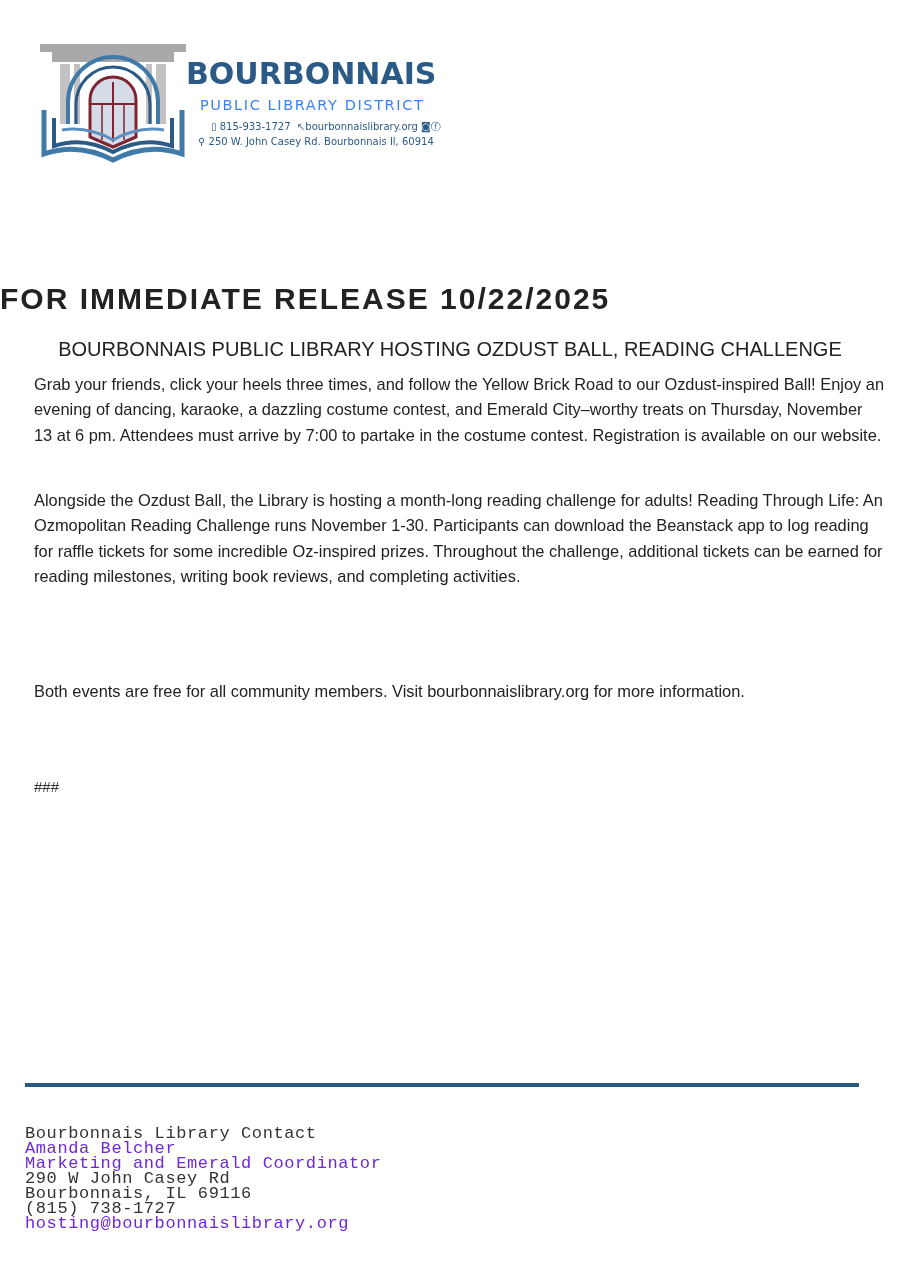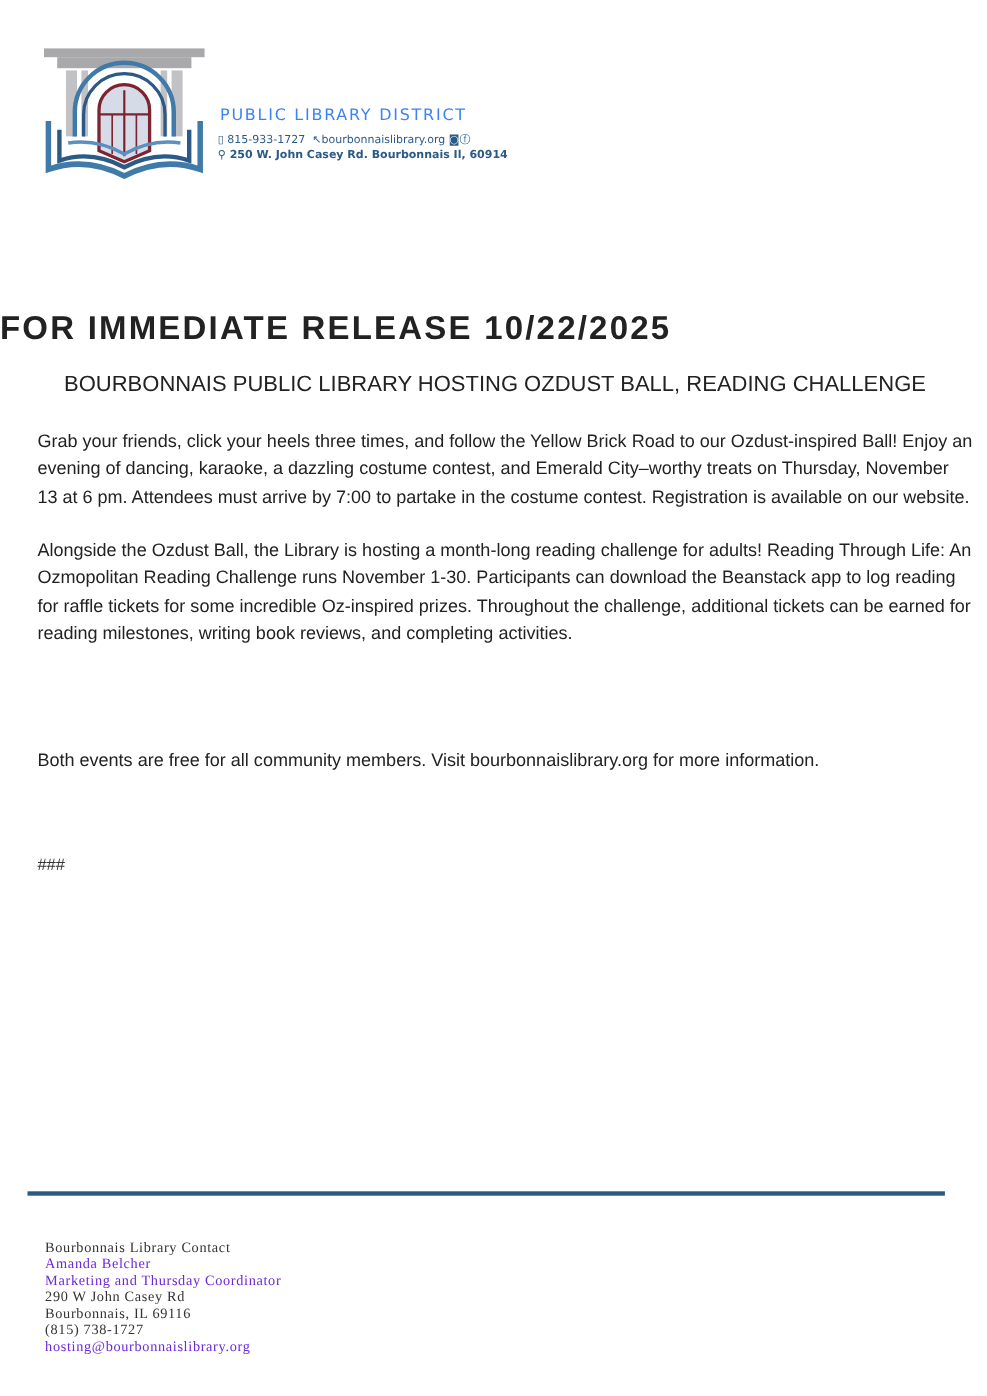--- a/index.html
+++ b/index.html
@@ -2,31 +2,31 @@
 <html><head>
 <meta charset="utf-8">
 <style>
   html, body { margin: 0; padding: 0; background: #ffffff; }
   body { width: 897px; height: 1269px; position: relative; overflow: hidden; font-family: "Liberation Sans", sans-serif; color: #222222; }
   .logo { position: absolute; left: 38px; top: 42px; width: 420px; height: 122px; }
   .logo-icon { position: absolute; left: 0; top: 0; width: 150px; height: 122px; }
   .brand-name { position: absolute; left: 148px; top: 14px; font-family: "DejaVu Sans", sans-serif; font-weight: bold; font-size: 30px; color: #2c5a87; letter-spacing: 0px; }
   .brand-sub { position: absolute; left: 162px; top: 55px; font-family: "DejaVu Sans", sans-serif; font-size: 14.5px; color: #3b82f6; letter-spacing: 1.6px; }
   .brand-line { position: absolute; left: 160px; font-family: "DejaVu Sans", sans-serif; font-size: 10px; color: #2c5a87; white-space: nowrap; }
-  .brand-line.l1 { top: 78px; }
-  .brand-line.l2 { top: 94px; font-weight: bold; }
+  .brand-line.l1 { top: 78px; margin-left: 13px; }
+  .brand-line.l2 { top: 94px; }
   .title { position: absolute; left: 0; width: 886px; top: 282px; text-align: left; font-weight: bold; font-size: 30px; letter-spacing: 2px; color: #222; }
   .subtitle { position: absolute; left: 0; width: 900px; top: 338px; text-align: center; font-size: 20px; color: #222; }
   .para { position: absolute; left: 34px; width: 850px; font-size: 16.4px; line-height: 25.4px; color: #222; }
-  .p1 { top: 389px; }
+  .p1 { top: 372px; }
   .p2 { top: 488px; }
   .p3 { top: 675px; line-height: 32px; }
   .hashes { position: absolute; left: 34px; top: 778px; font-size: 15px; color: #333; }
   .rule { position: absolute; left: 25px; top: 1083px; width: 834px; height: 4px; background: #2c5a7e; }
-  .contact { position: absolute; left: 25px; top: 1126px; font-family: Liberation Serif, serif; font-size: 13px; line-height: 15px; letter-spacing: 0.6px; color: #333; margin-left: 16px; }
+  .contact { position: absolute; left: 25px; top: 1126px; font-family: Liberation Mono, monospace; font-size: 17px; line-height: 15px; letter-spacing: 0.6px; color: #333; }
   .contact .blue { color: #6d28d9; }
   .contact div { white-space: nowrap; }
 </style>
 </head>
 <body>
 
 <div class="logo">
   <svg class="logo-icon" viewBox="0 0 150 122">
 
     <rect x="2" y="2" width="146" height="8" fill="#a9a9ab"></rect>
@@ -43,20 +43,21 @@
     <path d="M52 95 L52 58 A23 23 0 0 1 98 58 L98 95 L75 105 Z" fill="#d6dbe8" stroke="#7d2430" stroke-width="3"></path>
     <line x1="75" y1="40" x2="75" y2="100" stroke="#7d2430" stroke-width="2"></line>
     <line x1="52" y1="62" x2="98" y2="62" stroke="#7d2430" stroke-width="2"></line>
     <line x1="64" y1="62" x2="64" y2="98" stroke="#7d2430" stroke-width="1.5"></line>
     <line x1="86" y1="62" x2="86" y2="98" stroke="#7d2430" stroke-width="1.5"></line>
 
     <path d="M6 68 L6 112 Q40 100 75 118 Q110 100 144 112 L144 68" fill="none" stroke="#3f7aa8" stroke-width="5"></path>
     <path d="M16 76 L16 104 Q45 94 75 110 Q105 94 134 104 L134 76" fill="none" stroke="#2c5a87" stroke-width="4"></path>
     <path d="M24 88 Q50 84 75 98 Q100 84 126 88" fill="none" stroke="#5b8fbd" stroke-width="3"></path>
   </svg>
+  <div class="brand-name">BOURBONNAIS</div>
   <div class="brand-sub">PUBLIC LIBRARY DISTRICT</div>
   <div class="brand-line l1">
     <span>▯</span>
     <span>815-933-1727</span>
     <span>&nbsp;↖</span><span>bourbonnaislibrary.org</span>
     <span>◙</span><span>ⓕ</span>
   </div>
   <div class="brand-line l2">
     <span>⚲</span>
     <span>250 W. John Casey Rd. Bourbonnais Il, 60914</span>
@@ -70,18 +71,18 @@
 <div class="para p2">Alongside the Ozdust Ball, the Library is hosting a month-long reading challenge for adults! Reading Through Life: An Ozmopolitan Reading Challenge runs November 1-30. Participants can download the Beanstack app to log reading for raffle tickets for some incredible Oz-inspired prizes. Throughout the challenge, additional tickets can be earned for reading milestones, writing book reviews, and completing activities.</div>
 <div class="para p3">Both events are free for all community members. Visit bourbonnaislibrary.org for more information.</div>
 
 <div class="hashes">###</div>
 
 <div class="rule"></div>
 
 <div class="contact">
   <div>Bourbonnais Library Contact</div>
   <div class="blue">Amanda Belcher</div>
-  <div class="blue">Marketing and Thursday Coordinator</div>
+  <div class="blue">Marketing and Emerald Coordinator</div>
   <div>290 W John Casey Rd</div>
   <div>Bourbonnais, IL 69116</div>
   <div>(815) 738-1727</div>
   <div class="blue">hosting@bourbonnaislibrary.org</div>
 </div>
 
 </body></html>

